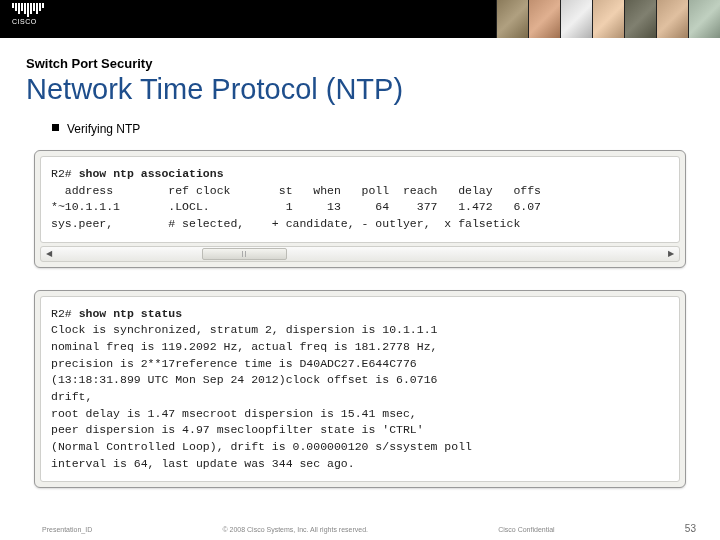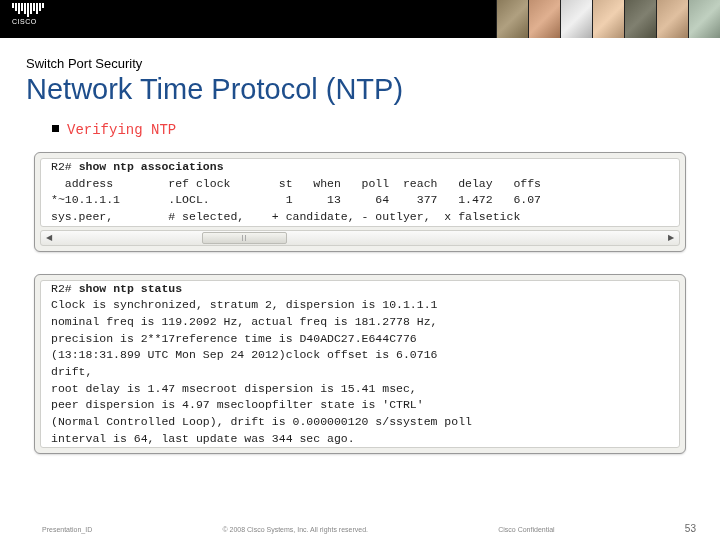--- a/index.html
+++ b/index.html
@@ -52,21 +52,21 @@
   .photo:nth-child(4) { background: linear-gradient(135deg, #d0b090 0%, #f0d0b0 50%, #b09070 100%); }
   .photo:nth-child(5) { background: linear-gradient(135deg, #606050 0%, #808070 50%, #505040 100%); }
   .photo:nth-child(6) { background: linear-gradient(135deg, #c0a080 0%, #e0c0a0 50%, #a08060 100%); }
   .photo:nth-child(7) { background: linear-gradient(135deg, #a0b0a0 0%, #c0d0c0 50%, #809080 100%); }
 
   .content {
     padding: 18px 26px 0 26px;
   }
   .kicker {
     font-size: 13px;
-    font-weight: normal;
+    font-weight: bold;
     color: #000;
     margin-bottom: 2px;
   }
   .title {
     font-size: 29px;
     font-weight: normal;
     color: #1e4e8c;
     margin-bottom: 16px;
   }
   .bullet-row {
@@ -78,38 +78,37 @@
   }
   .bullet-square {
     width: 7px;
     height: 7px;
     background: #000;
     flex-shrink: 0;
     position: relative;
     top: -2px;
   }
   .bullet-text {
-    font-size: 14px;
-    color: #ef4444;
-    font-family: Liberation Mono, monospace;
+    font-size: 12px;
+    color: #000000;
   }
 
   .terminal-frame {
     border: 1px solid #999;
     border-radius: 6px;
     background: #f0f0ec;
     padding: 5px;
     margin: 0 8px 22px 8px;
     box-shadow: 0 1px 2px rgba(0,0,0,0.15);
   }
   .terminal-inner {
     background: #fff;
     border: 1px solid #d0d0cc;
     border-radius: 3px;
-    padding: 0 10px;
+    padding: 9px 10px;
     font-family: "Courier New", monospace;
     font-size: 11.5px;
     line-height: 1.45;
     white-space: pre;
     overflow: hidden;
     color: #222;
   }
   .terminal-inner b { font-weight: bold; }
 
   .h-scrollbar {

